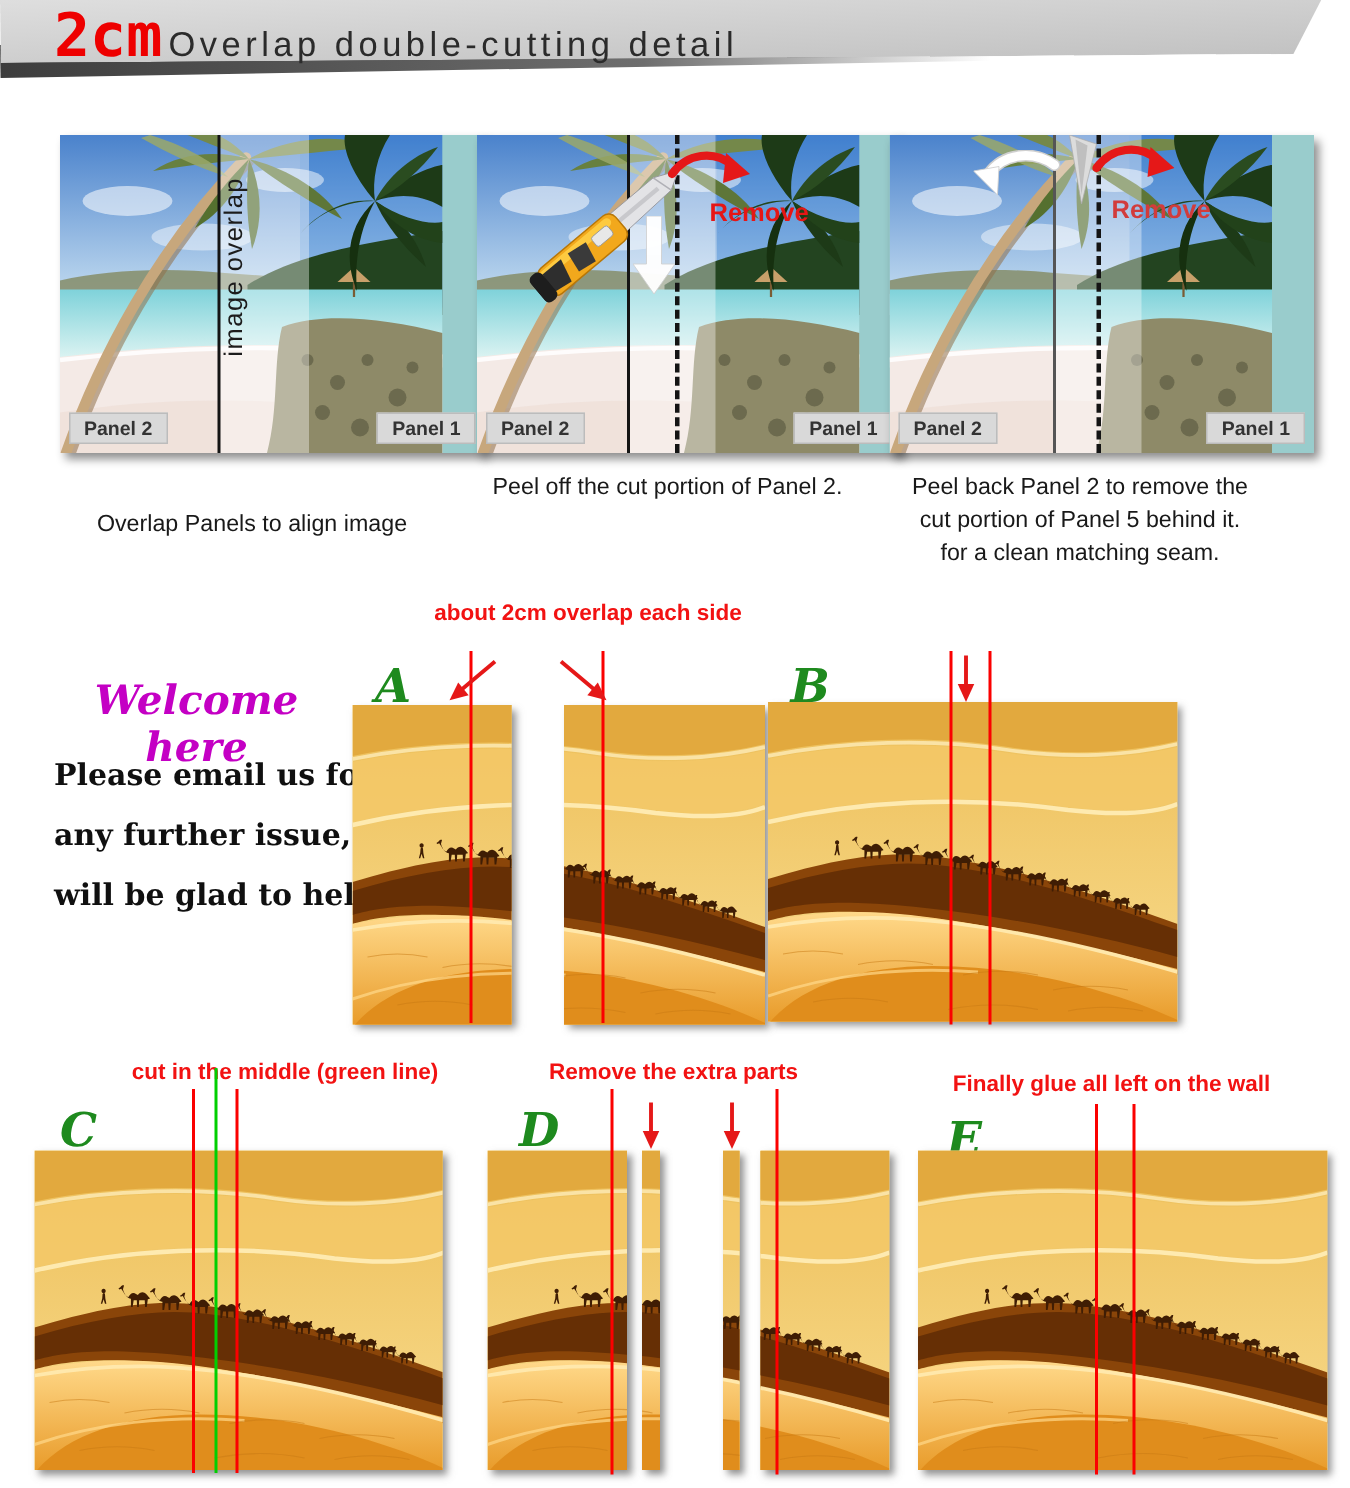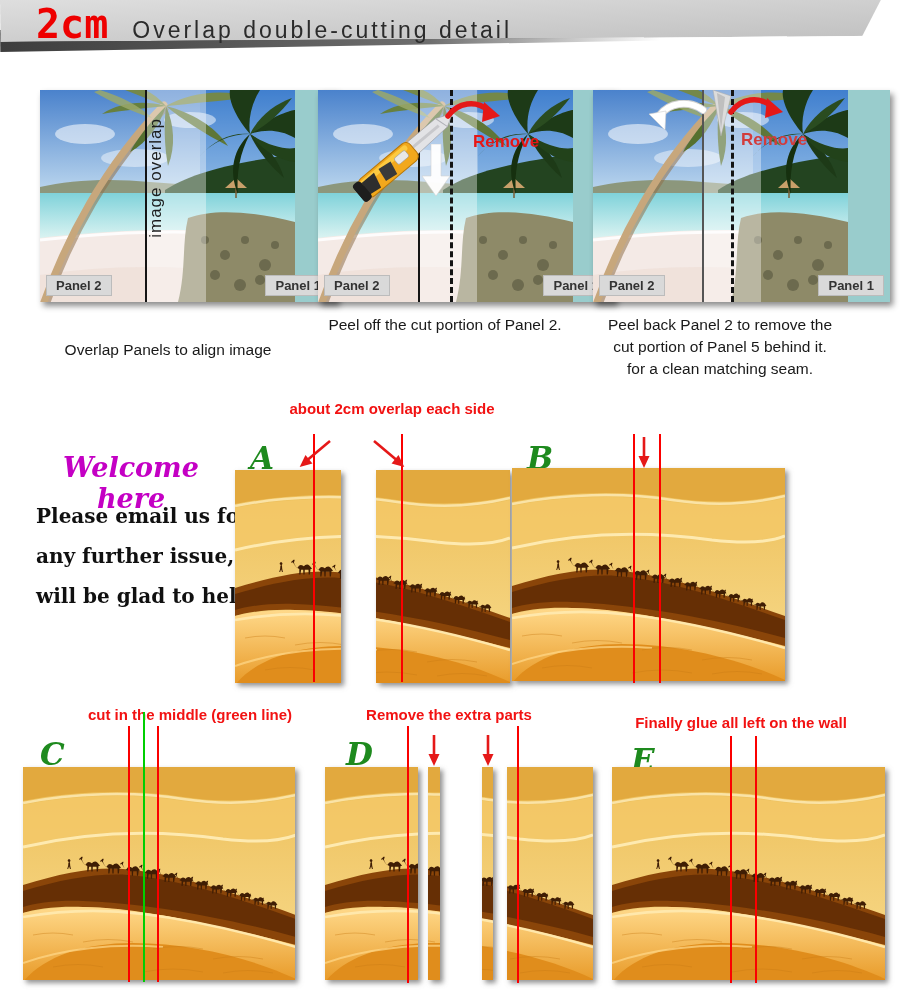--- a/index.html
+++ b/index.html
@@ -11,25 +11,25 @@
   .bar-shadow{position:absolute;left:0;top:30px;width:660px;height:22px;
       background:linear-gradient(to right,#3d3d3d,#6e6e6e 65%,rgba(150,150,150,0));
       transform:rotate(-1deg);transform-origin:left top;}
   .bar{position:absolute;left:0;top:0;width:884px;height:42px;
       background:linear-gradient(178deg,#dedede,#c2c2c2);
       clip-path:polygon(0 0,100% 0,calc(100% - 22px) 100%,0 100%);
       transform:rotate(-0.4deg);transform-origin:left top;
       box-shadow:0 2px 3px rgba(90,90,90,.5);}
   .header-text{position:absolute;left:36px;top:1px;display:flex;align-items:baseline;}
   .h2cm{font-family:"DejaVu Sans Mono",monospace;font-weight:bold;font-size:40px;color:#ee0000;}
-  .htitle{font-size:23px;color:#2b2b2b;letter-spacing:3px;margin-left:24px;font-weight:500;}
+  .htitle{font-size:23px;color:#2b2b2b;letter-spacing:3px;margin-left:4px;font-weight:500;}
 
   
   .panel{position:absolute;width:283px;height:212px;overflow:hidden;background:#9cc;
-         box-shadow:3px 4px 6px rgba(0,0,0,.45);padding-left:14px;}
+         box-shadow:3px 4px 6px rgba(0,0,0,.45);}
   .veil{position:absolute;top:0;height:212px;background:rgba(255,255,255,.38);}
   .vline{position:absolute;top:0;height:212px;width:2px;background:#141414;}
   .vline.gray{background:#555;}
   .dline{position:absolute;top:0;height:212px;width:0;border-left:3px dashed #141414;}
   .overlap-text{position:absolute;writing-mode:vertical-rl;transform:rotate(180deg);
       font-size:17px;color:#1c1c1c;letter-spacing:1px;}
   .chip{position:absolute;bottom:6px;background:#d9d9d9;border:1px solid #bcbcbc;
       color:#333;font-weight:bold;font-size:13px;padding:2px 9px;}
   .chip.l{left:6px;} .chip.r{right:6px;}
   .remove-label{position:absolute;font-weight:bold;font-size:17px;color:#e61616;}

